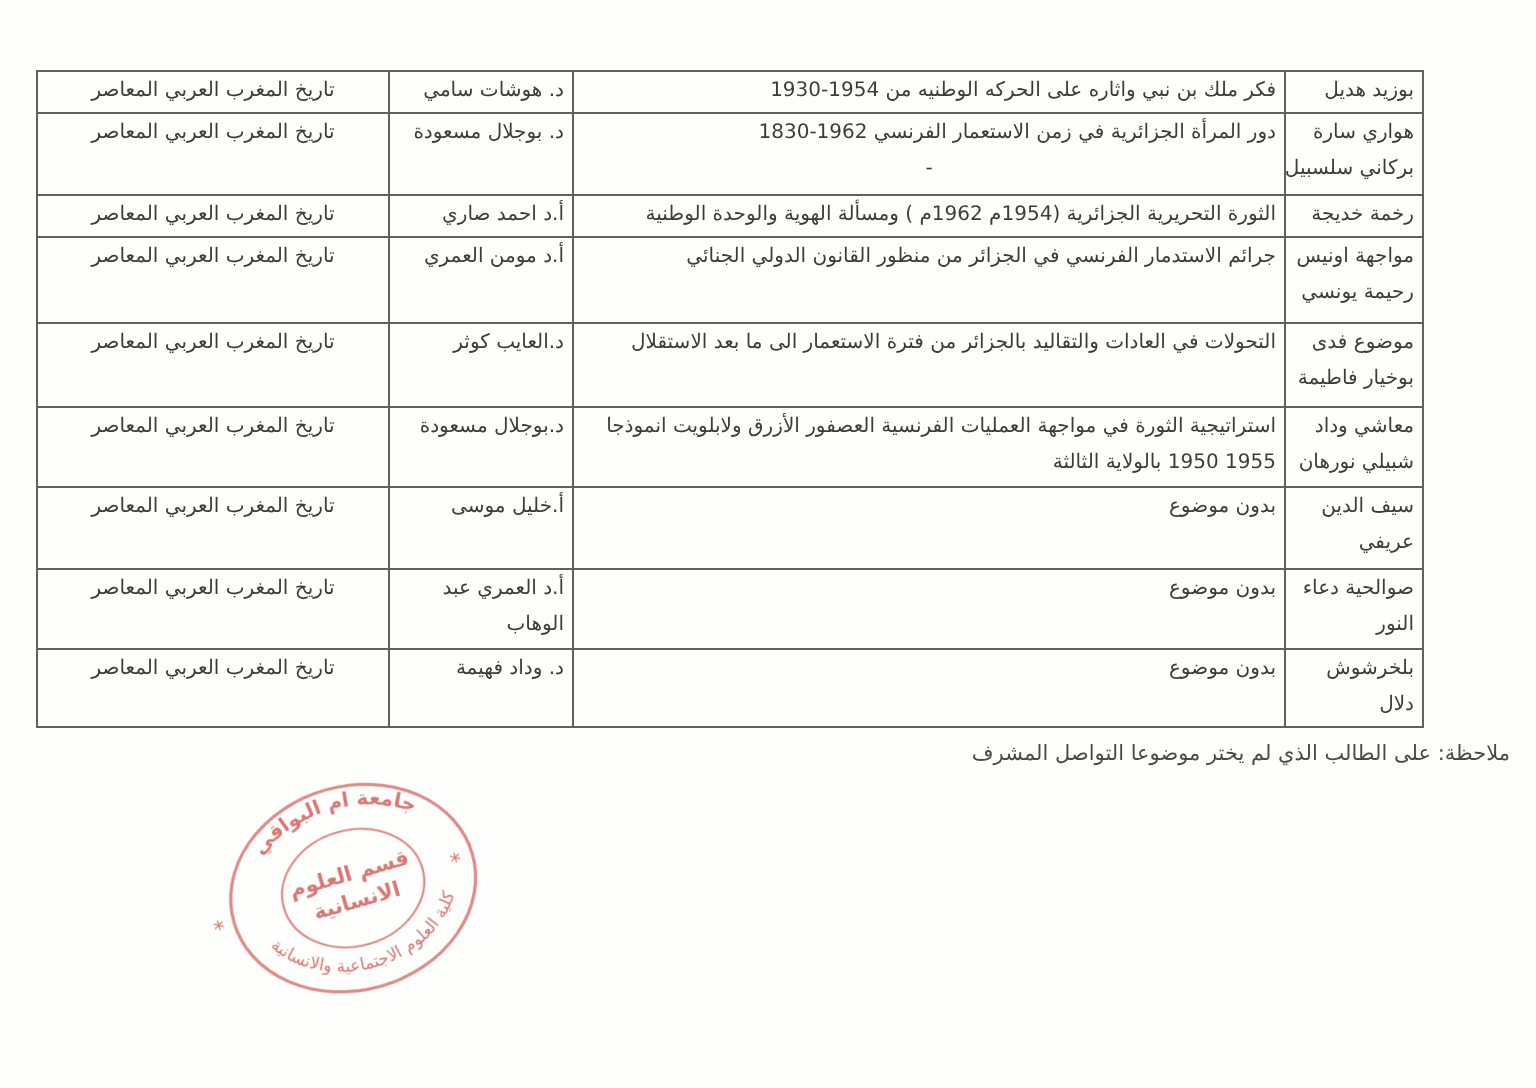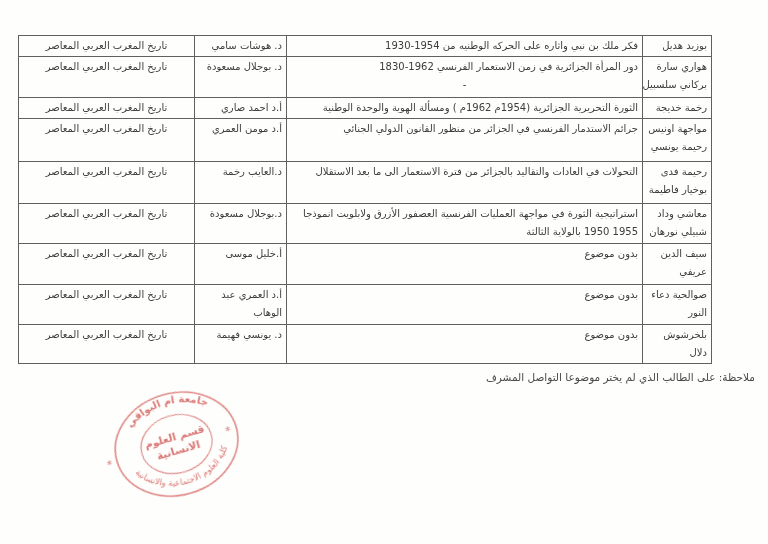--- a/index.html
+++ b/index.html
@@ -103,28 +103,28 @@
           </td>
           <td class="cell-supervisor">
             <div>أ.د مومن العمري</div>
           </td>
           <td class="cell-specialty">
             <div>تاريخ المغرب العربي المعاصر</div>
           </td>
         </tr>
         <tr style="height: 42px;">
           <td class="cell-name">
-            <div>رحيمة فدى</div>
+            <div>موضوع فدى</div>
             <div>بوخيار فاطيمة</div>
           </td>
           <td class="cell-topic">
             <div class="t1">التحولات في العادات والتقاليد بالجزائر من فترة الاستعمار الى ما بعد الاستقلال</div>
           </td>
           <td class="cell-supervisor">
-            <div>د.العايب رخمة</div>
+            <div>د.العايب كوثر</div>
           </td>
           <td class="cell-specialty">
             <div>تاريخ المغرب العربي المعاصر</div>
           </td>
         </tr>
         <tr style="height: 40px;">
           <td class="cell-name">
             <div>معاشي وداد</div>
             <div>شبيلي نورهان</div>
           </td>
@@ -171,21 +171,21 @@
         </tr>
         <tr style="height: 39px;">
           <td class="cell-name">
             <div>بلخرشوش</div>
             <div>دلال</div>
           </td>
           <td class="cell-topic">
             <div class="t1">بدون موضوع</div>
           </td>
           <td class="cell-supervisor">
-            <div>د. يونسي فهيمة</div>
+            <div>د. وداد فهيمة</div>
           </td>
           <td class="cell-specialty">
             <div>تاريخ المغرب العربي المعاصر</div>
           </td>
         </tr>
       </tbody>
   </table>
 
   <div class="footer-note">ملاحظة: على الطالب الذي لم يختر موضوعا التواصل المشرف</div>
 

